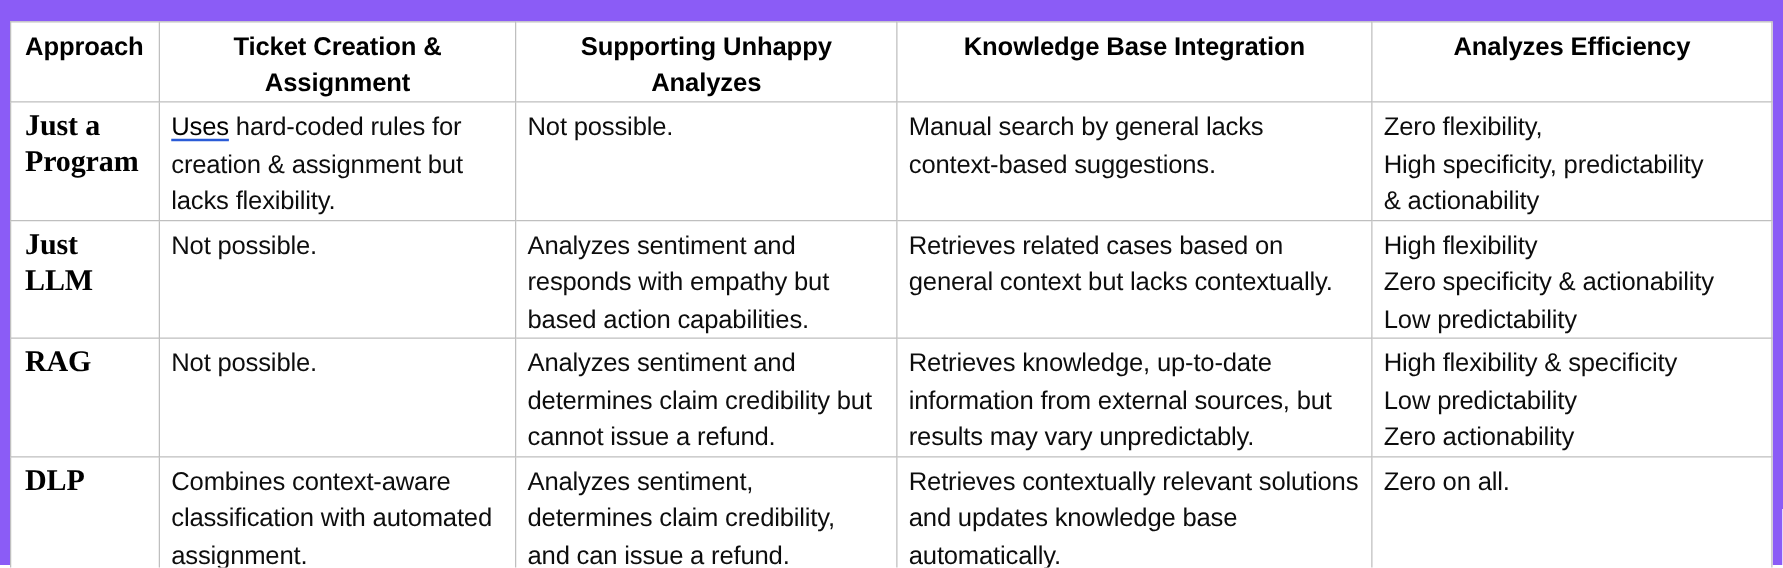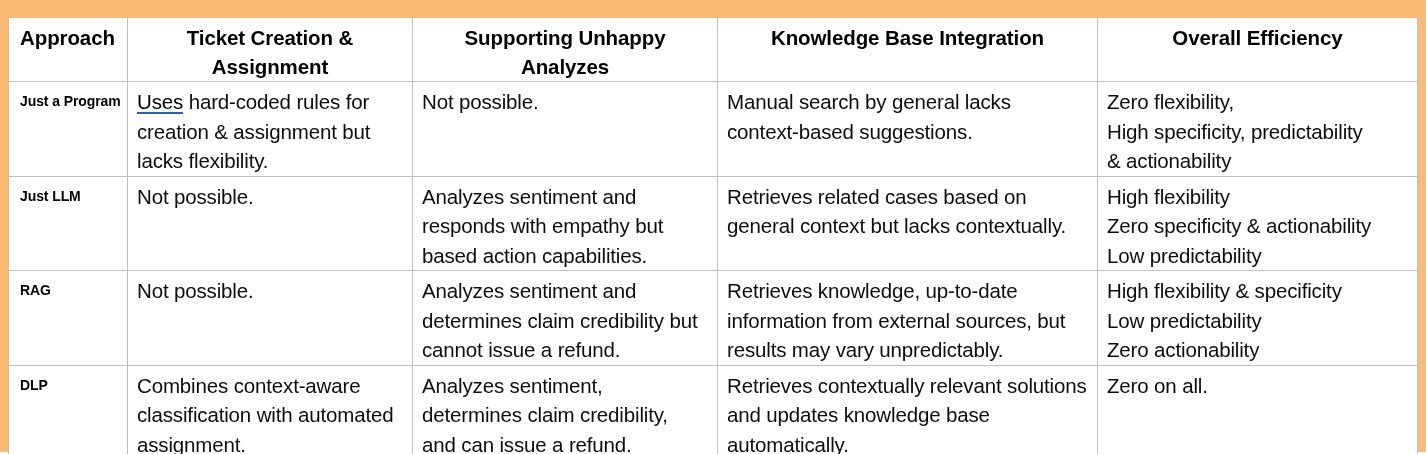--- a/index.html
+++ b/index.html
@@ -12,21 +12,21 @@
     height: 454px;
     font-family: "Liberation Sans", "DejaVu Sans", sans-serif;
     -webkit-font-smoothing: antialiased;
     overflow: hidden;
   }
 
   #page {
     position: relative;
     width: 1426px;
     height: 452px;
-    background: #fdba74;
+    background: #8b5cf6;
   }
 
   table.compare {
     position: absolute;
     left: 8px;
     top: 17px;
     width: 1409px;
     border-collapse: collapse;
     table-layout: fixed;
     background: #ffffff;
@@ -68,25 +68,26 @@
     padding-left: 11px;
   }
 
   
   tbody tr { height: 90px; }
   tbody tr.last { height: 91px; }
 
   td.rowlabel .ltxt {
     display: block;
     font-weight: bold;
-    font-size: 14px;
+    font-size: 24px;
     line-height: 29px;
     color: #000000;
     padding: 5px 6px 0 11px;
     letter-spacing: -0.1px;
+    font-family: Liberation Serif, serif;
   }
 
   td.cell .ctxt {
     display: block;
     font-weight: normal;
     font-size: 20.5px;
     line-height: 29.5px;
     color: #0d0d0d;
     padding: 5px 10px 0 9px;
     letter-spacing: -0.15px;
@@ -123,21 +124,21 @@
         <th class="hcell">
           <span class="htxt">Ticket Creation &amp; Assignment</span>
         </th>
         <th class="hcell">
           <span class="htxt">Supporting Unhappy Analyzes</span>
         </th>
         <th class="hcell">
           <span class="htxt">Knowledge Base Integration</span>
         </th>
         <th class="hcell">
-          <span class="htxt">Overall Efficiency</span>
+          <span class="htxt">Analyzes Efficiency</span>
         </th>
       </tr>
     </thead>
 
     <tbody>
 
       <tr>
         <td class="rowlabel">
           <span class="ltxt">Just a Program</span>
         </td>

